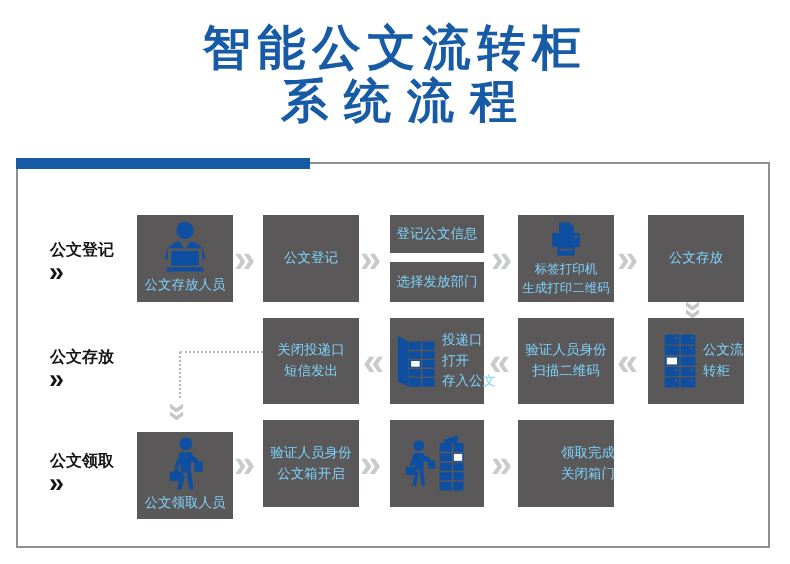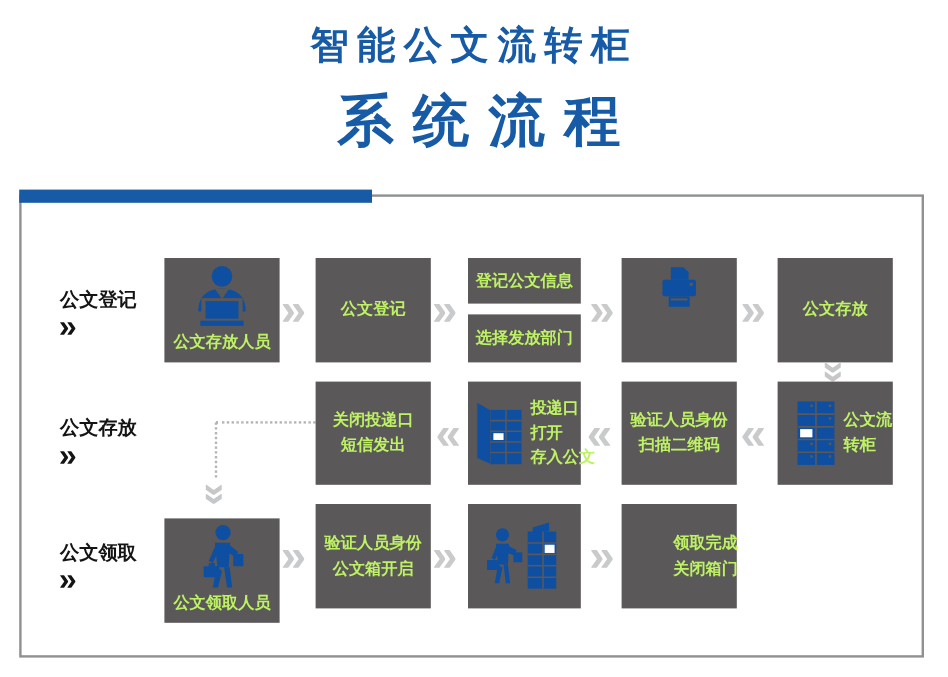--- a/index.html
+++ b/index.html
@@ -2,41 +2,41 @@
 <html><head>
 <meta charset="utf-8">
 <style>
   html,body{margin:0;padding:0;}
   body{
     width:790px;height:564px;position:relative;overflow:hidden;background:#ffffff;
     font-family:"Liberation Sans", sans-serif;
   }
   .title1{
     position:absolute;top:16px;left:0;width:790px;text-align:center;
-    color:#175ba6;font-size:32px;font-weight:bold;letter-spacing:7px;white-space:nowrap;
+    color:#175ba6;font-size:48px;font-weight:bold;letter-spacing:7px;white-space:nowrap;
   }
   .title2{
     position:absolute;top:70px;left:0;width:790px;text-align:center;
     color:#175ba6;font-size:47px;font-weight:bold;letter-spacing:16px;white-space:nowrap;padding-left:12px;
   }
   .panel{
     position:absolute;left:16px;top:162px;width:754px;height:386px;
     border:2px solid #8e9091;background:#ffffff;box-sizing:border-box;
   }
   .bluebar{
     position:absolute;left:16px;top:158px;width:294px;height:11px;background:#175ba6;
   }
   .rowlabel{
     position:absolute;left:50px;color:#141414;font-size:16px;font-weight:bold;white-space:nowrap;
   }
   .labelchev{
     position:absolute;left:49px;color:#141414;font-size:27px;font-weight:bold;line-height:22px;
   }
   .box{
-    position:absolute;background:#5a5859;color:#bef264;font-weight:bold;
+    position:absolute;background:#5a5859;color:#7dd3fc;font-weight:normal;
     font-size:13.5px;line-height:1.55;text-align:center;box-sizing:border-box;
     display:flex;flex-direction:column;align-items:center;justify-content:center;
   }
   .box .cap{display:block;white-space:nowrap;}
   .iconbox{justify-content:space-between;padding:5px 2px 6px;}
   .hbox{flex-direction:row;justify-content:flex-start;text-align:left;padding-left:5px;gap:5px;}
   .smalltext{font-size:12.5px;line-height:1.5;}
   .arr{
     position:absolute;color:#c9cacb;font-size:38px;font-weight:bold;line-height:38px;white-space:nowrap;
   }
@@ -97,20 +97,24 @@
 
 <div class="box iconbox" style="left:518px;top:215px;width:96px;height:87px;">
   <span>
     <svg width="40" height="40" viewBox="0 0 46 46">
       <path d="M15 3 h12 l5 5 v7 h-17 z" fill="#0e4fa1"></path>
       <rect x="7" y="15" width="32" height="16" rx="2" fill="#0e4fa1"></rect>
       <rect x="33" y="18" width="3" height="3" fill="#5a5859"></rect>
       <rect x="13" y="31" width="20" height="10" fill="#0e4fa1"></rect>
       <rect x="15" y="33" width="16" height="2" fill="#5a5859"></rect>
     </svg>
+  </span>
+  <span class="smalltext">
+    <span class="cap">标签打印机</span>
+    <span class="cap">生成打印二维码</span>
   </span>
 </div>
 
 <div class="arr" style="left:617px;top:240px;">»</div>
 
 <div class="box" style="left:648px;top:215px;width:96px;height:87px;">
   <span class="cap">公文存放</span>
 </div>
 
 <div class="varr" style="left:682px;top:296px;">»</div>

